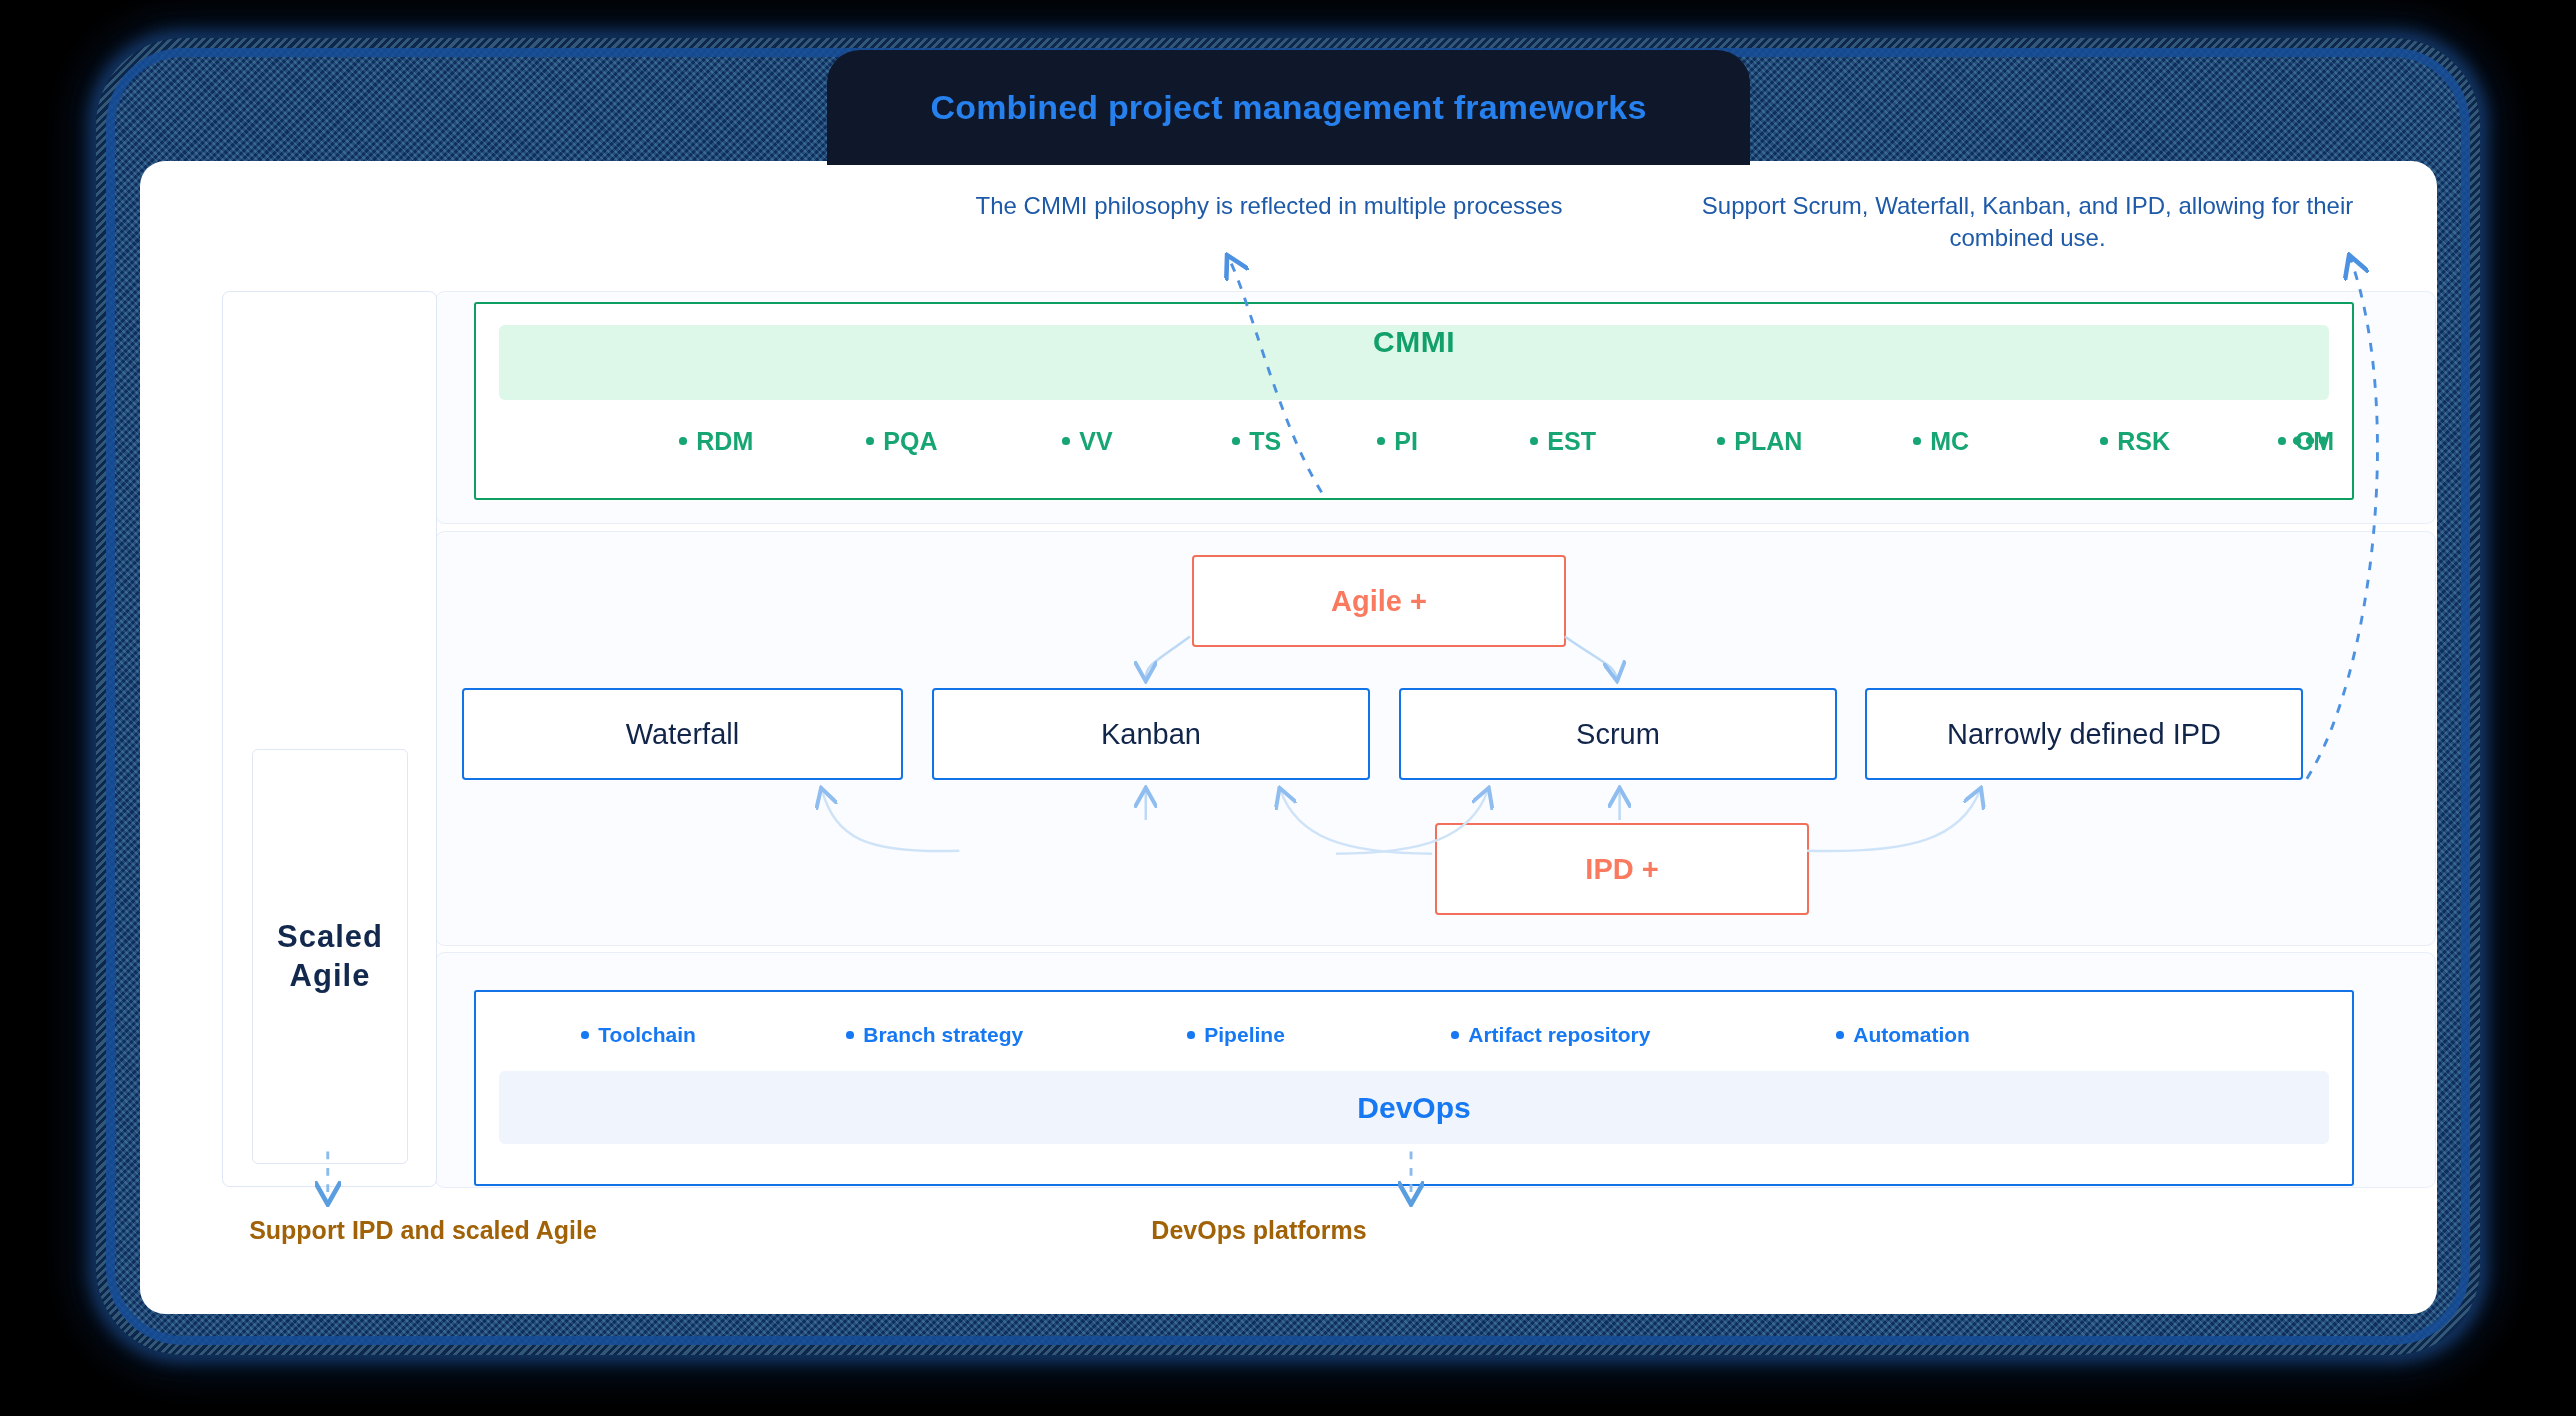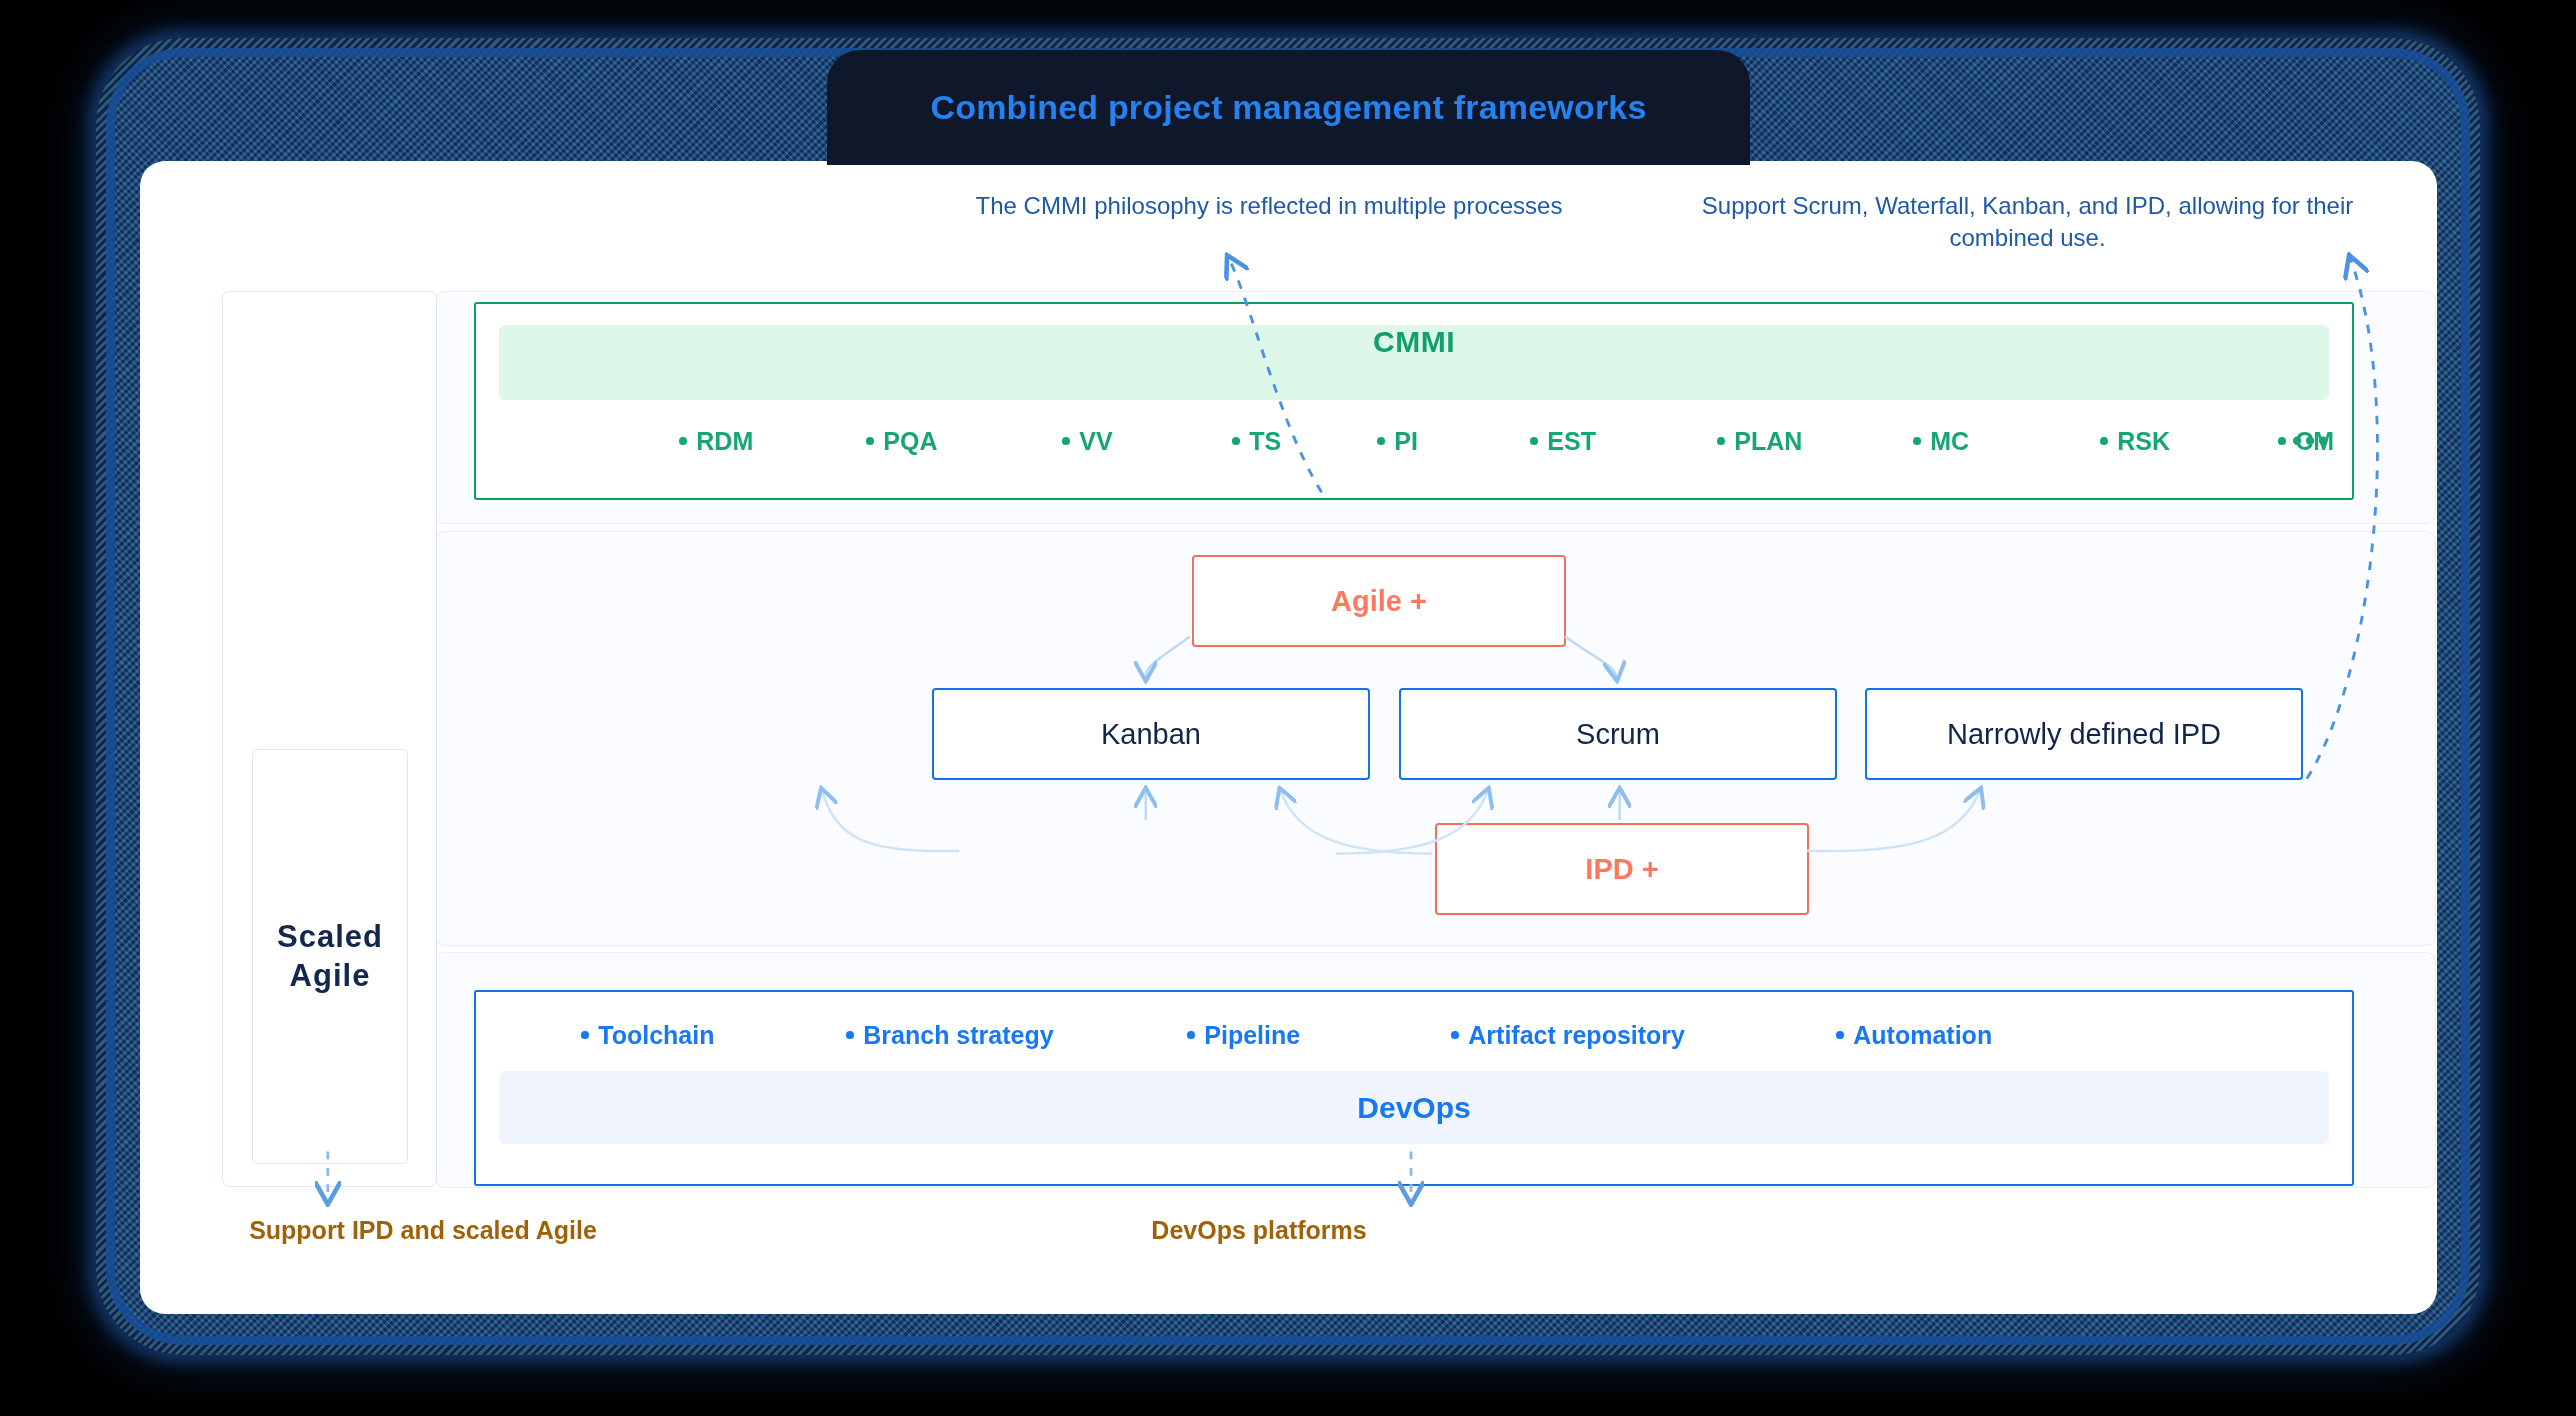--- a/index.html
+++ b/index.html
@@ -105,21 +105,21 @@
   
   .devops-box{
     position:absolute;left:474px;top:990px;width:1876px;height:192px;
     border:2.4px solid #1273e6;border-radius:2.9px;background:#fff;
   }
   .devops-items{
     position:absolute;left:38px;top:19px;width:1799px;height:48px;
     display:flex;align-items:center;
   }
   .devops-item{
-    color:#1678f2;font-size:25px;font-weight:bold;white-space:nowrap;
+    color:#1678f2;font-size:21px;font-weight:bold;white-space:nowrap;
     display:flex;align-items:center;gap:9.6px;
   }
   .devops-item .dot{width:7.7px;height:7.7px;border-radius:50%;background:#1678f2;display:inline-block;}
   .devops-band{
     position:absolute;left:23px;top:79px;width:1830px;height:73px;
     background:#eff4fd;border-radius:5.8px;
     display:flex;align-items:center;justify-content:center;
   }
   .devops-band-label{color:#1678f2;font-size:30px;font-weight:bold;}
 
@@ -195,20 +195,23 @@
           <span>CM</span>
         </div>
         <div class="cmmi-ellipsis" style="position: absolute; left: 1783px;">•••</div>
       </div>
   </div>
 
   <div class="plus-box" id="pb-agile" style="left:1192px;top:555px;width:370px;">
     <span>Agile +</span>
   </div>
 
+  <div class="fw-box" style="left:462px;top:688px;width:437px;">
+    <span>Waterfall</span>
+  </div>
   <div class="fw-box" style="left:932px;top:688px;width:434px;">
     <span>Kanban</span>
   </div>
   <div class="fw-box" style="left:1399px;top:688px;width:434px;">
     <span>Scrum</span>
   </div>
   <div class="fw-box" style="left:1865px;top:688px;width:434px;">
     <span>Narrowly defined IPD</span>
   </div>
 

